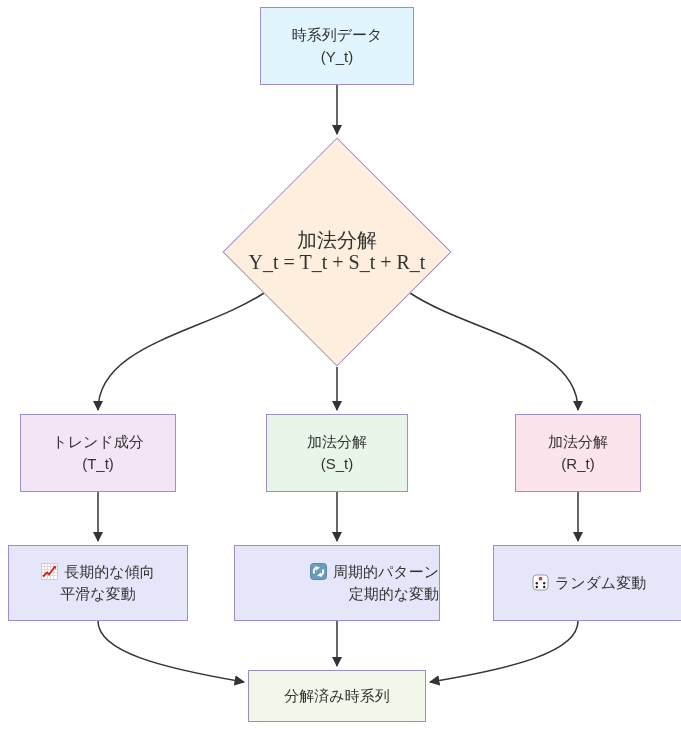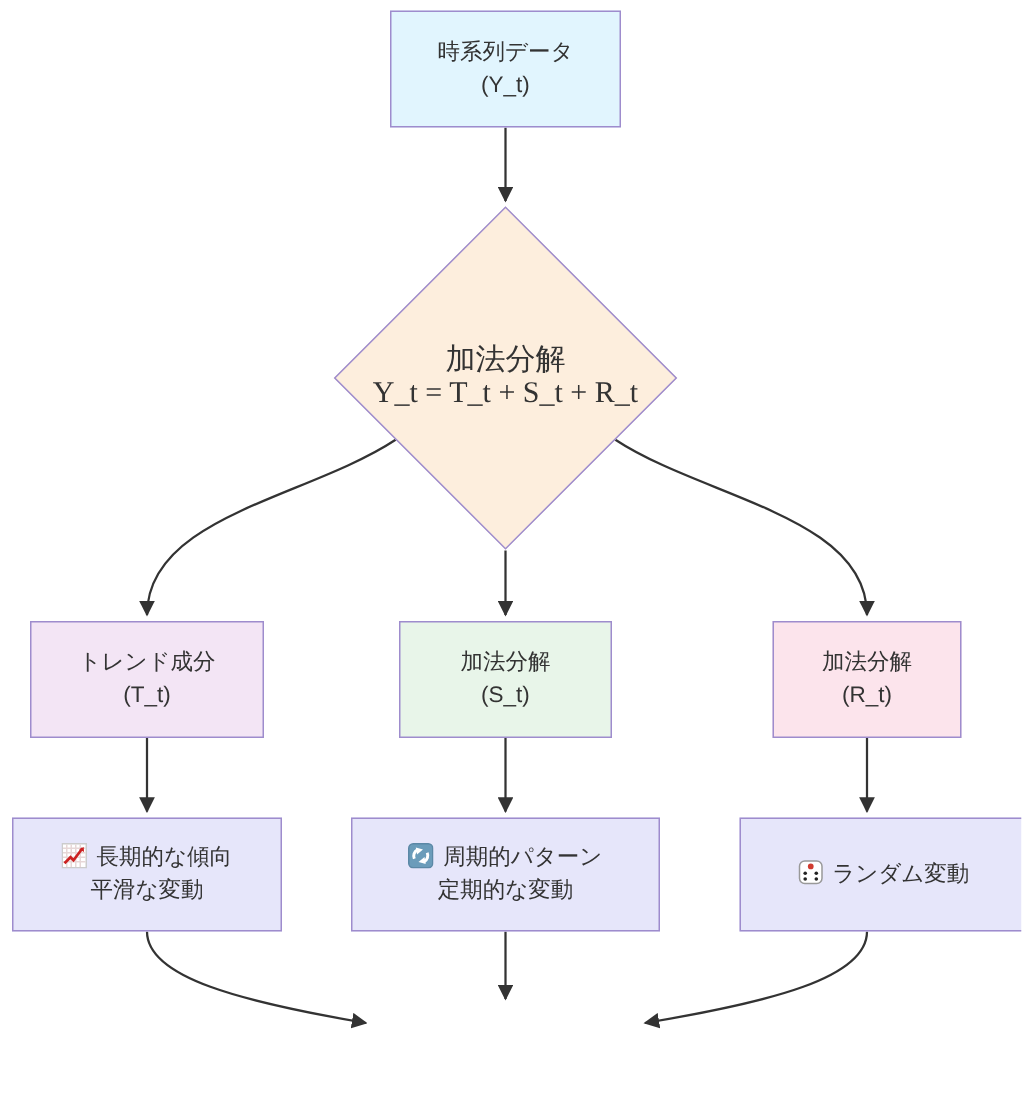--- a/index.html
+++ b/index.html
@@ -79,21 +79,21 @@
       <svg class="emoji" width="17" height="17" viewBox="0 0 17 17">
         <rect x="0.5" y="0.5" width="16" height="16" fill="#ffffff" stroke="#cccccc"></rect>
         <path d="M3.5,1 V16 M6.5,1 V16 M9.5,1 V16 M12.5,1 V16 M1,3.5 H16 M1,6.5 H16 M1,9.5 H16 M1,12.5 H16" stroke="#e7d7d7" stroke-width="1" fill="none"></path>
         <path d="M2,13.5 L6,9.5 L8,11.5 L14,3.5" stroke="#cc2222" stroke-width="1.8" fill="none"></path>
         <path d="M14.8,2.6 L15,6 L11.8,4.2 z" fill="#cc2222"></path>
       </svg><span>長期的な傾向</span>
     </div>
     <div class="nl">平滑な変動</div>
   </div>
 
-  <div class="node" style="left: 234px; top: 545px; width: 206px; height: 76px; background-color: rgb(230, 230, 250); border-color: rgb(158, 140, 205);">
+  <div class="node" style="left: 234px; top: 545px; width: 206px; height: 76px; background-color: rgb(230, 230, 250); border-color: rgb(158, 140, 205); align-items: flex-end;">
     <div class="nl">
       <svg class="emoji" width="17" height="17" viewBox="0 0 17 17">
         <rect x="0.5" y="0.5" width="16" height="16" rx="3" fill="#6b9cba" stroke="#5b88a6"></rect>
         <path d="M4.2,10.5 A4.6,4.6 0 0 1 6.2,4.6" stroke="#ffffff" stroke-width="2" fill="none"></path>
         <path d="M12.8,6.5 A4.6,4.6 0 0 1 10.8,12.4" stroke="#ffffff" stroke-width="2" fill="none"></path>
         <path d="M5.2,3 L10,4.4 L6,7.6 z" fill="#ffffff"></path>
         <path d="M11.8,14 L7,12.6 L11,9.4 z" fill="#ffffff"></path>
       </svg><span>周期的パターン</span>
     </div>
     <div class="nl">定期的な変動</div>
@@ -105,14 +105,17 @@
         <rect x="1" y="1" width="15" height="15" rx="3.5" fill="#ffffff" stroke="#999999"></rect>
         <circle cx="8.5" cy="4.6" r="1.9" fill="#d03b2f"></circle>
         <circle cx="4.8" cy="9.2" r="1.2" fill="#222222"></circle>
         <circle cx="12.2" cy="9.2" r="1.2" fill="#222222"></circle>
         <circle cx="4.8" cy="13" r="1.2" fill="#222222"></circle>
         <circle cx="12.2" cy="13" r="1.2" fill="#222222"></circle>
       </svg><span>ランダム変動</span>
     </div>
   </div>
 
+  <div class="node" style="left: 248px; top: 670px; width: 178px; height: 52px; background-color: rgb(241, 248, 233); border-color: rgb(158, 140, 205);">
+    <div class="nl">分解済み時系列</div>
+  </div>
 
 </div>
 
 </body></html>

